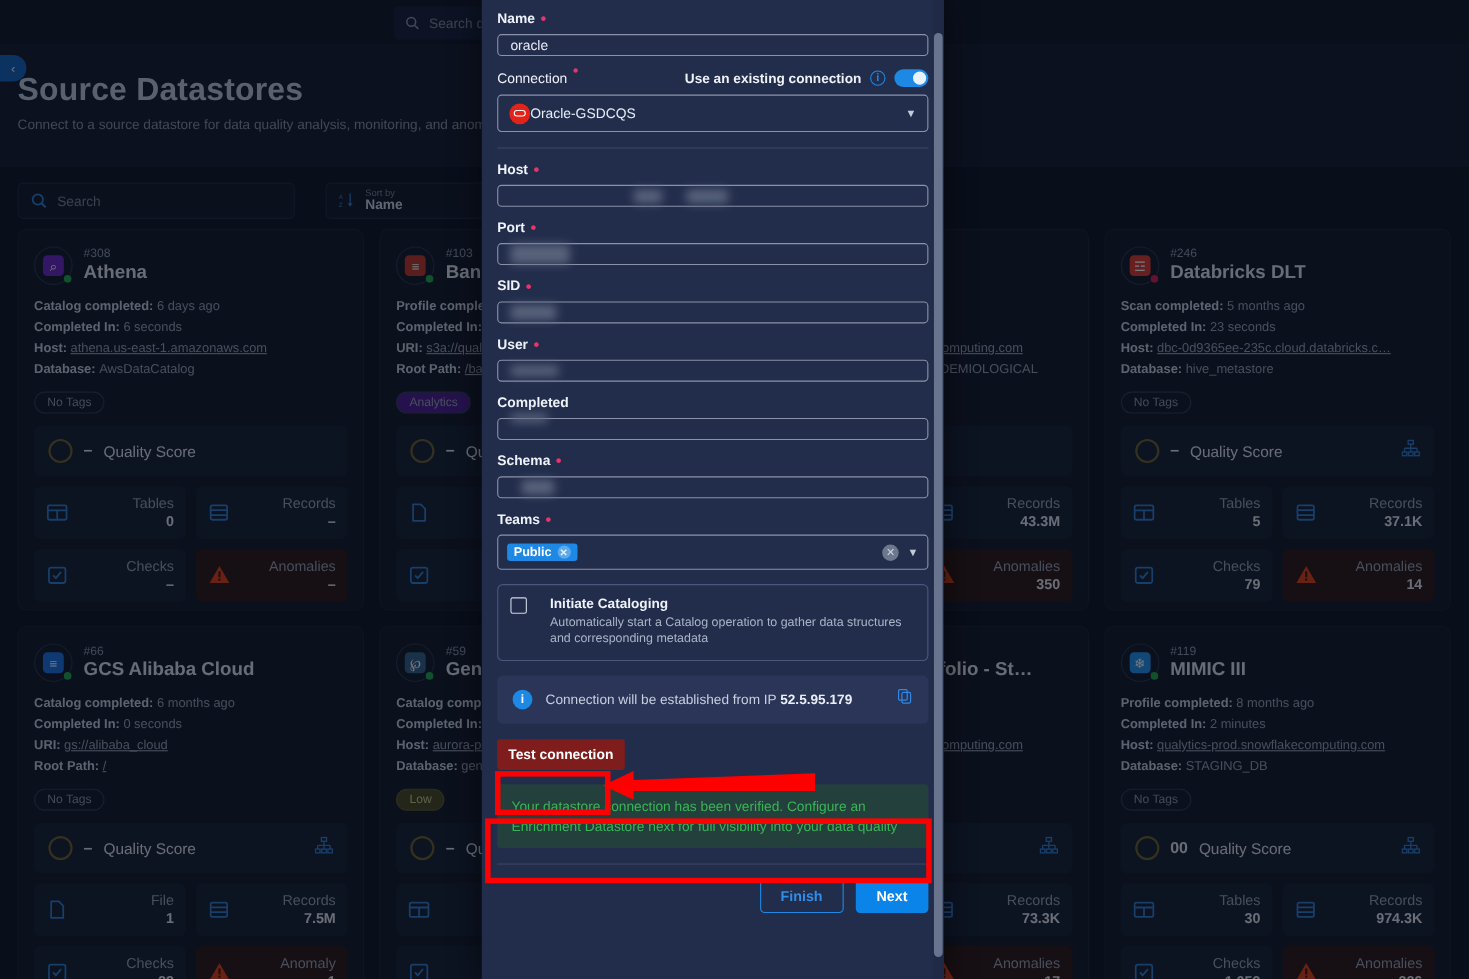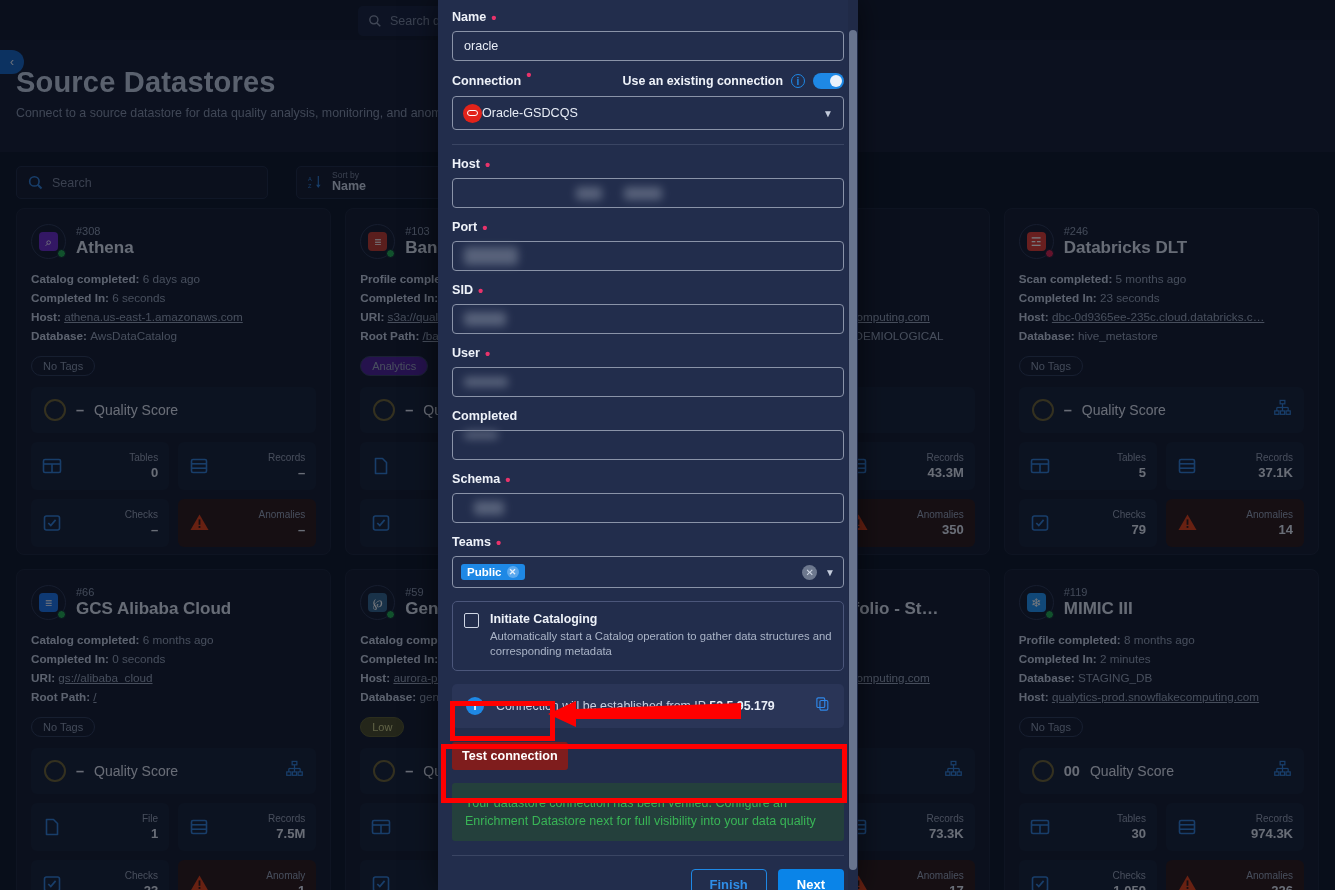--- a/index.html
+++ b/index.html
@@ -119,51 +119,51 @@
   .qlabel { font-size: 14px; color: #dfe5f0; }
   .qtree { margin-left: auto; color: #2f7fd6; }
 
   .stats { margin-top: 9px; display: grid; grid-template-columns: 1fr 1fr; gap: 9px; }
   .stat {
     background: #161f33; border-radius: 6px; height: 48px;
     display: flex; align-items: center; padding: 0 11px;
   }
   .stat.danger { background: #2b1716; }
   .stat .sv { margin-left: auto; text-align: right; }
-  .stat .sv .lbl { font-size: 10px; color: #97a2b6; line-height: 1.25; }
+  .stat .sv .lbl { font-size: 13px; color: #97a2b6; line-height: 1.25; }
   .stat .sv .num { font-size: 13px; font-weight: bold; color: #e2e8f2; }
 
   
   .overlay { position: absolute; inset: 0; background: rgba(5,9,18,0.55); }
   .modal {
     position: absolute; top: 0; left: 438px; width: 420px; height: 890px;
     background: #222d4c;
     box-shadow: 0 0 28px rgba(0,0,0,.55);
     overflow: hidden;
   }
   .modal-inner { position: absolute; inset: 0; padding: 10px 14px 0 14px; }
   .fld { margin-bottom: 12px; }
   .flabel {
     font-size: 12.6px; font-weight: bold; color: #eef2f9; margin-bottom: 7px;
     display: flex; align-items: center; gap: 5px;
   }
   .req { color: #e8336b; font-size: 15px; line-height: 0; position: relative; top: 1px; }
   .input {
-    width: 100%; height: 30px; background: transparent;
+    width: 100%; height: 20px; background: transparent;
     border: 1px solid #8a93a8; border-radius: 4px;
     color: #e7ecf5; font-size: 12.6px; padding: 0 11px;
     display: flex; align-items: center;
     font-family: "Liberation Sans", sans-serif;
   }
   .blurval {
     display: inline-block; height: 13px; border-radius: 3px;
     background: #5e6880; filter: blur(4.5px); opacity: .9;
   }
   .conn-head { display: flex; align-items: center; justify-content: space-between; margin-bottom: 7px; }
-  .conn-head .left { font-size: 12.6px; font-weight: bold; color: #eef2f9; display:flex; gap:5px;}
+  .conn-head .left { font-size: 12.6px; font-weight: normal; color: #eef2f9; display:flex; gap:5px;}
   .conn-head .right { display: flex; align-items: center; gap: 8px; }
   .conn-head .right .txt { font-size: 12.4px; font-weight: bold; color: #eef2f9; }
   .info-i {
     width: 14px; height: 14px; border-radius: 50%; border: 1.4px solid #1e88e5;
     color: #1e88e5; font-size: 10px; font-weight: bold;
     display: flex; align-items: center; justify-content: center;
   }
   .toggle {
     width: 31px; height: 16px; border-radius: 8px; background: #1e88e5; position: relative;
   }
@@ -190,21 +190,21 @@
           padding: 2px 6px; display: flex; align-items: center; gap: 5px; font-weight: bold;}
   .chip .x { width: 12px; height: 12px; border-radius: 50%; background: #5ca9ee;
              font-size: 9px; display:flex;align-items:center;justify-content:center;color:#e8f2fd;}
   .chips .clear { margin-left: auto; width: 15px; height: 15px; border-radius: 50%;
                   background: #6d788e; color: #cfd6e3; font-size: 10px;
                   display:flex;align-items:center;justify-content:center; }
   .chips .dd { color: #c3cbdb; font-size: 10px; }
 
   .catalog-box {
     border: 1px solid #4b567a; border-radius: 5px; padding: 10px 11px;
-    display: flex; gap: 11px; margin-top: 13px;
+    display: flex; gap: 21px; margin-top: 13px;
   }
   .cbx { width: 15px; height: 15px; border: 1.6px solid #cfd6e4; border-radius: 2px; flex: 0 0 15px; margin-top: 1px; }
   .catalog-box .t { font-size: 12.4px; font-weight: bold; color: #eef2f9; }
   .catalog-box .d { font-size: 11.3px; color: #aab4c7; line-height: 1.35; margin-top: 3px; }
 
   .ipbox {
     margin-top: 13px; background: #2a3557; border-radius: 5px; height: 44px;
     display: flex; align-items: center; gap: 12px; padding: 0 14px;
   }
   .ipbox .ic { width: 18px; height: 18px; border-radius: 50%; background: #1e88e5;
@@ -871,24 +871,24 @@
        </div>
      </div>
      <div class="card-meta">
             <div class="meta-row">
        <span class="k">Profile completed</span><span class="k">: </span><span class="v ">8 months ago</span>
      </div>
             <div class="meta-row">
        <span class="k">Completed In</span><span class="k">: </span><span class="v ">2 minutes</span>
      </div>
             <div class="meta-row">
+       <span class="k">Host</span><span class="k">: </span><span class="v link">qualytics-prod.snowflakecomputing.com</span>
+     </div>
+            <div class="meta-row">
        <span class="k">Database</span><span class="k">: </span><span class="v ">STAGING_DB</span>
-     </div>
-            <div class="meta-row">
-       <span class="k">Host</span><span class="k">: </span><span class="v link">qualytics-prod.snowflakecomputing.com</span>
      </div>
           </div>
      <span class="tag ">No Tags</span>
      <div class="qscore">
        <span class="qring"></span>
        <span class="qval">00</span>
        <span class="qlabel">Quality Score</span>
        <span class="qtree"><svg width="17" height="17" viewBox="0 0 18 18">
   <rect x="6.5" y="1.5" width="5" height="3.6" fill="none" stroke="#2f7fd6" stroke-width="1.3"></rect>
   <rect x="0.8" y="12.6" width="4.4" height="3.6" fill="none" stroke="#2f7fd6" stroke-width="1.3"></rect>

